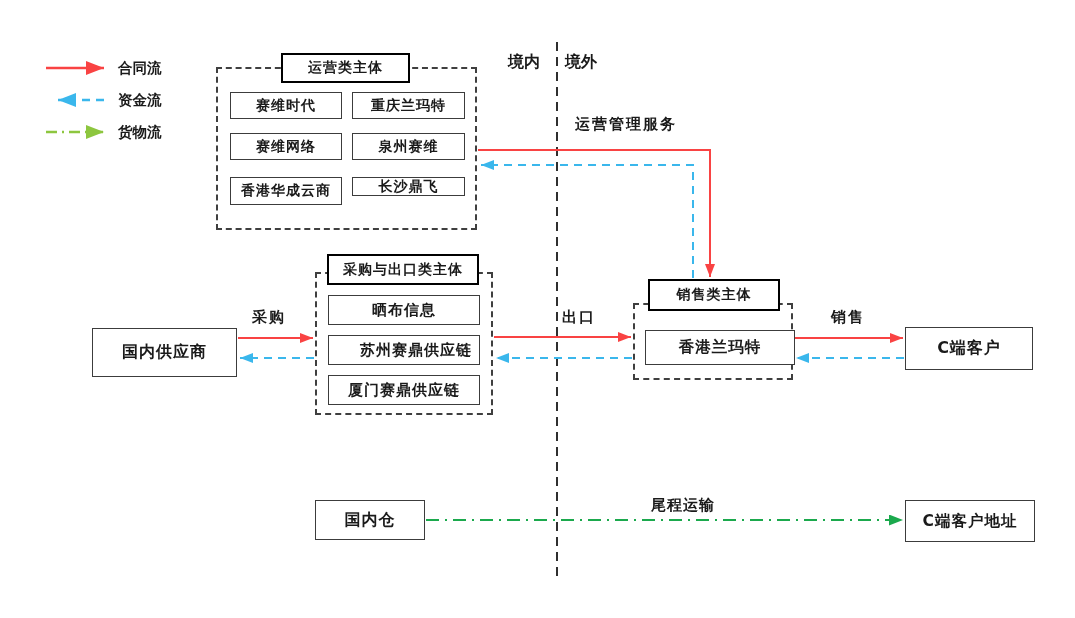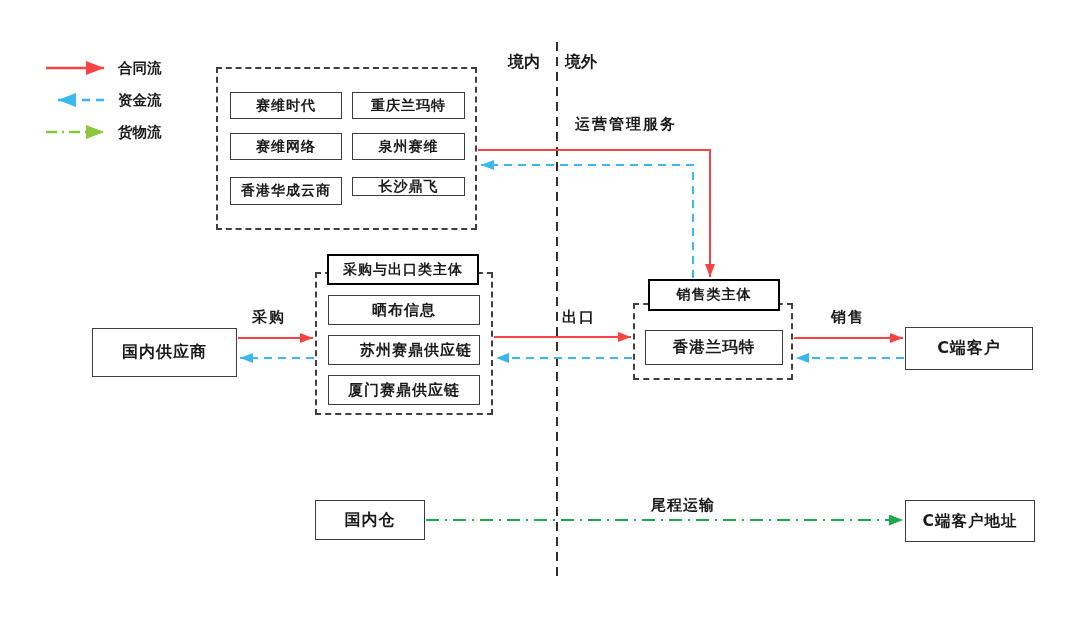--- a/index.html
+++ b/index.html
@@ -77,38 +77,39 @@
   </svg>
 
   <div class="lbl legend-label" style="left:118px;top:59px;">合同流</div>
   <div class="lbl legend-label" style="left:118px;top:91px;">资金流</div>
   <div class="lbl legend-label" style="left:118px;top:123px;">货物流</div>
 
   <div class="lbl fs16" style="left:508px;top:52px;">境内</div>
   <div class="lbl fs16" style="left:565px;top:52px;">境外</div>
 
   <div class="group" style="left:216px;top:67px;width:261px;height:163px;"></div>
+  <div class="grouptitle fs14" style="left:281px;top:53px;width:129px;height:30px;">运营类主体</div>
   <div class="node fs14" style="left:230px;top:92px;width:112px;height:27px;text-align:center;">赛维时代</div>
   <div class="node fs14" style="left:352px;top:92px;width:113px;height:27px;">重庆兰玛特</div>
   <div class="node fs14" style="left:230px;top:133px;width:112px;height:27px;">赛维网络</div>
   <div class="node fs14" style="left:352px;top:133px;width:113px;height:27px;">泉州赛维</div>
   <div class="node fs14" style="left:230px;top:177px;width:112px;height:28px;">香港华成云商</div>
   <div class="node fs14" style="left:352px;top:177px;width:113px;height:19px;">长沙鼎飞</div>
 
   <div class="lbl fs15" style="left:575px;top:115px;letter-spacing:2px;">运营管理服务</div>
 
   <div class="group" style="left:315px;top:272px;width:178px;height:143px;"></div>
   <div class="grouptitle fs14" style="left:327px;top:254px;width:152px;height:31px;">采购与出口类主体</div>
   <div class="node fs15" style="left:328px;top:295px;width:152px;height:30px;">晒布信息</div>
   <div class="node fs15" style="left:328px;top:335px;width:152px;height:30px;padding-left:24px;">苏州赛鼎供应链</div>
   <div class="node fs15" style="left:328px;top:375px;width:152px;height:30px;">厦门赛鼎供应链</div>
 
   <div class="group" style="left:633px;top:303px;width:160px;height:77px;"></div>
   <div class="grouptitle fs14" style="left:648px;top:279px;width:132px;height:32px;">销售类主体</div>
-  <div class="node" style="left:645px;top:330px;width:138px;height:35px;font-size:15.5px;">香港兰玛特</div>
+  <div class="node" style="left:645px;top:330px;width:150px;height:35px;font-size:15.5px;">香港兰玛特</div>
 
   <div class="node fs16" style="left:92px;top:328px;width:145px;height:49px;">国内供应商</div>
   <div class="node fs16" style="left:905px;top:327px;width:128px;height:43px;">C端客户</div>
   <div class="node fs16" style="left:315px;top:500px;width:110px;height:40px;">国内仓</div>
   <div class="node" style="left:905px;top:500px;width:130px;height:42px;font-size:15.5px;">C端客户地址</div>
 
   <div class="lbl fs15" style="left:252px;top:308px;letter-spacing:2px;">采购</div>
   <div class="lbl fs15" style="left:535px;top:308px;letter-spacing:2px;margin-left:27px;">出口</div>
   <div class="lbl fs15" style="left:831px;top:308px;letter-spacing:2px;">销售</div>
   <div class="lbl fs15" style="left:651px;top:496px;letter-spacing:1px;">尾程运输</div>

